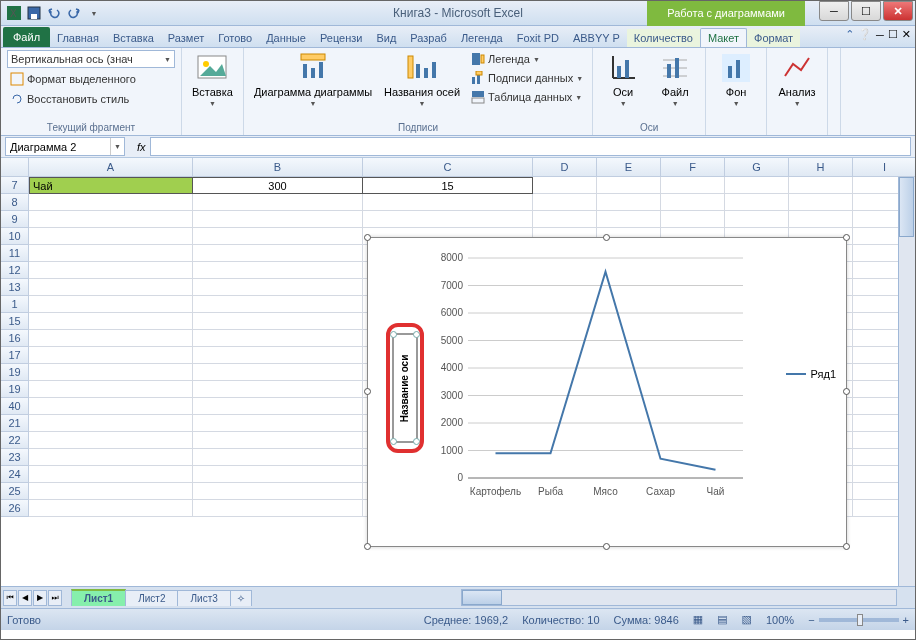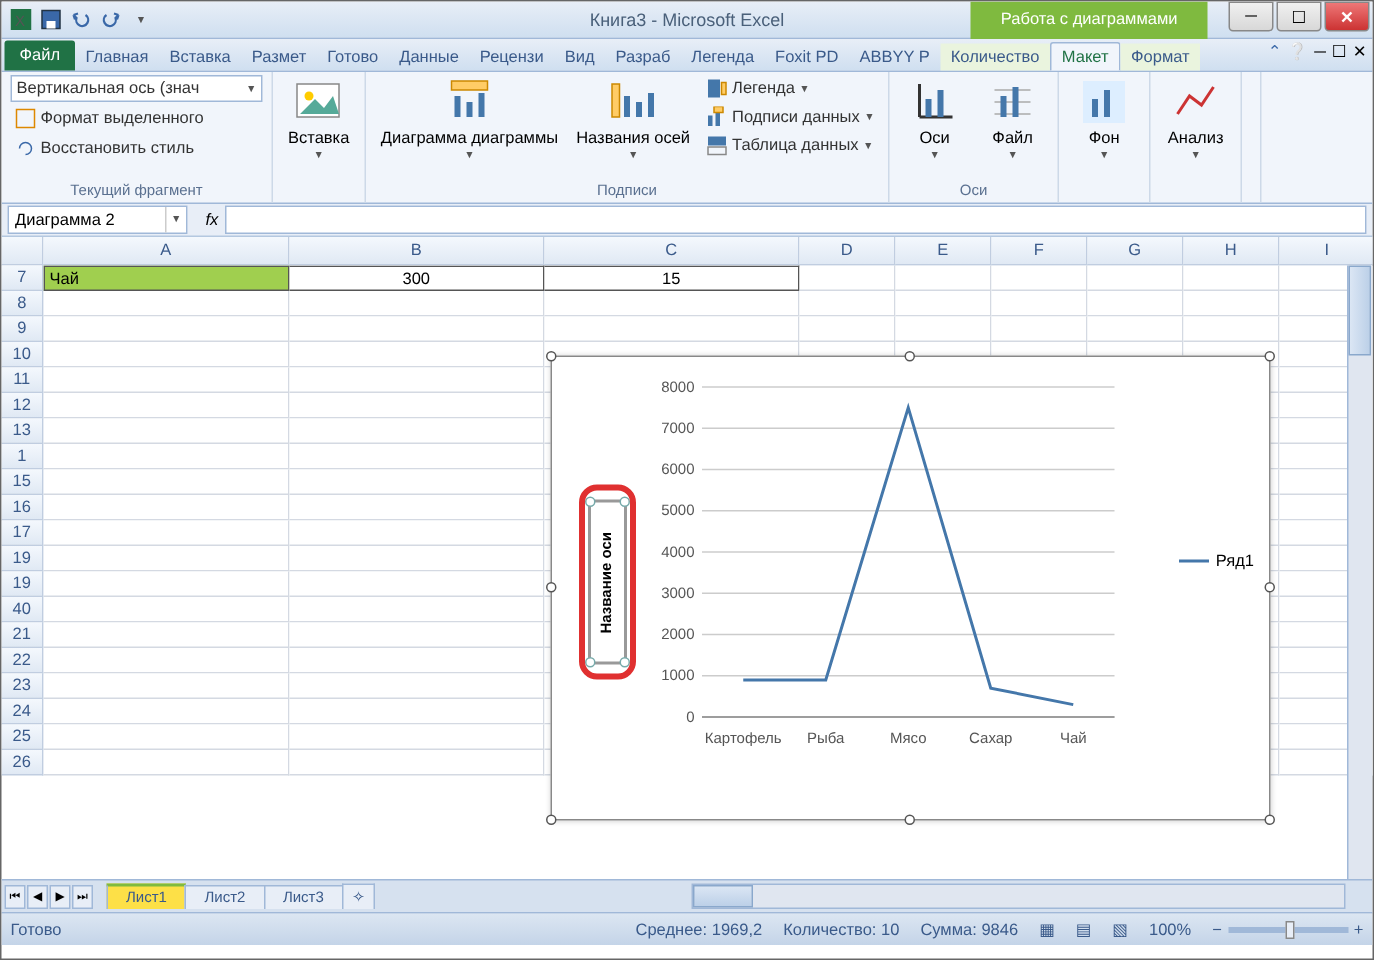--- a/index.html
+++ b/index.html
@@ -46,21 +46,21 @@
 .plot{position:absolute;left:60px;top:15px;width:320px;height:250px}
 .axis-label-box{position:absolute;left:24px;top:95px;width:26px;height:110px;border:2px solid #999;background:#fff;display:flex;align-items:center;justify-content:center}
 .axis-label-box .txt{transform:rotate(-90deg);white-space:nowrap;font-weight:bold;font-size:10px}
 .axis-highlight{position:absolute;left:18px;top:85px;width:38px;height:130px;border:4px solid #e03030;border-radius:12px;pointer-events:none}
 .legend{position:absolute;right:10px;top:130px;font-size:10px;display:flex;align-items:center;gap:5px}
 .legend-line{width:20px;height:2px;background:#4477aa}
 .sheet-tabs{height:22px;background:#d6e1ef;display:flex;align-items:center;border-top:1px solid #a0b8d8;padding-left:20px;position:relative}
 .nav-btns{position:absolute;left:2px;display:flex;gap:1px}
 .nav-btn{width:14px;height:16px;border:1px solid #a0b8d8;background:#e8eef7;font-size:8px;display:flex;align-items:center;justify-content:center}
 .stab{padding:2px 12px;background:#e8eef7;border:1px solid #a0b8d8;border-bottom:none;margin-right:-1px;font-size:10px;color:#3a5a8a}
-.stab.active{background:#fde047;font-weight:normal;border-top:2px solid #7fba3f}
+.stab.active{background:#86efac;font-weight:bold;border-top:2px solid #7fba3f}
 .hscroll{position:absolute;right:18px;left:460px;height:17px;background:#e0e6f0;border:1px solid #a0b8d8;top:2px}
 .hscroll .thumb{position:absolute;left:0;width:40px;height:15px;background:linear-gradient(#dbe6f4,#bcd0e8);border:1px solid #8aa8cc}
 .statusbar{height:22px;background:linear-gradient(#dce6f2,#c4d4e8);display:flex;align-items:center;padding:0 6px;color:#3a5a8a;font-size:10px;justify-content:space-between;border-top:1px solid #a0b8d8}
 .status-right{display:flex;gap:14px;align-items:center}
 .zoom{display:flex;align-items:center;gap:4px}
 .zoom-track{width:80px;height:4px;background:#a0b8d8;position:relative}
 .zoom-thumb{position:absolute;left:38px;top:-4px;width:6px;height:12px;background:#e8eef7;border:1px solid #888}
 .vscroll{position:absolute;right:0;top:19px;bottom:0;width:17px;background:#e0e6f0;border-left:1px solid #a0b8d8}
 .vscroll .thumb{position:absolute;top:0;left:0;width:15px;height:60px;background:linear-gradient(90deg,#dbe6f4,#bcd0e8);border:1px solid #8aa8cc}
 svg text{font-size:10px;fill:#555}

